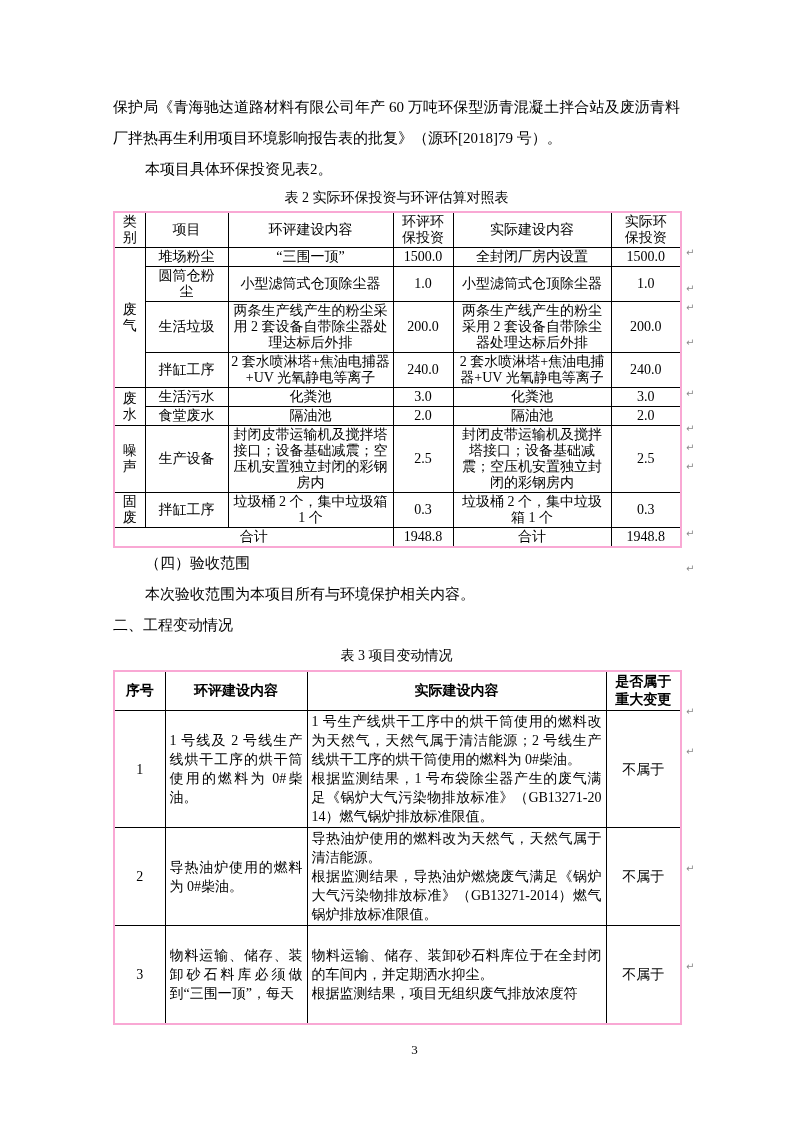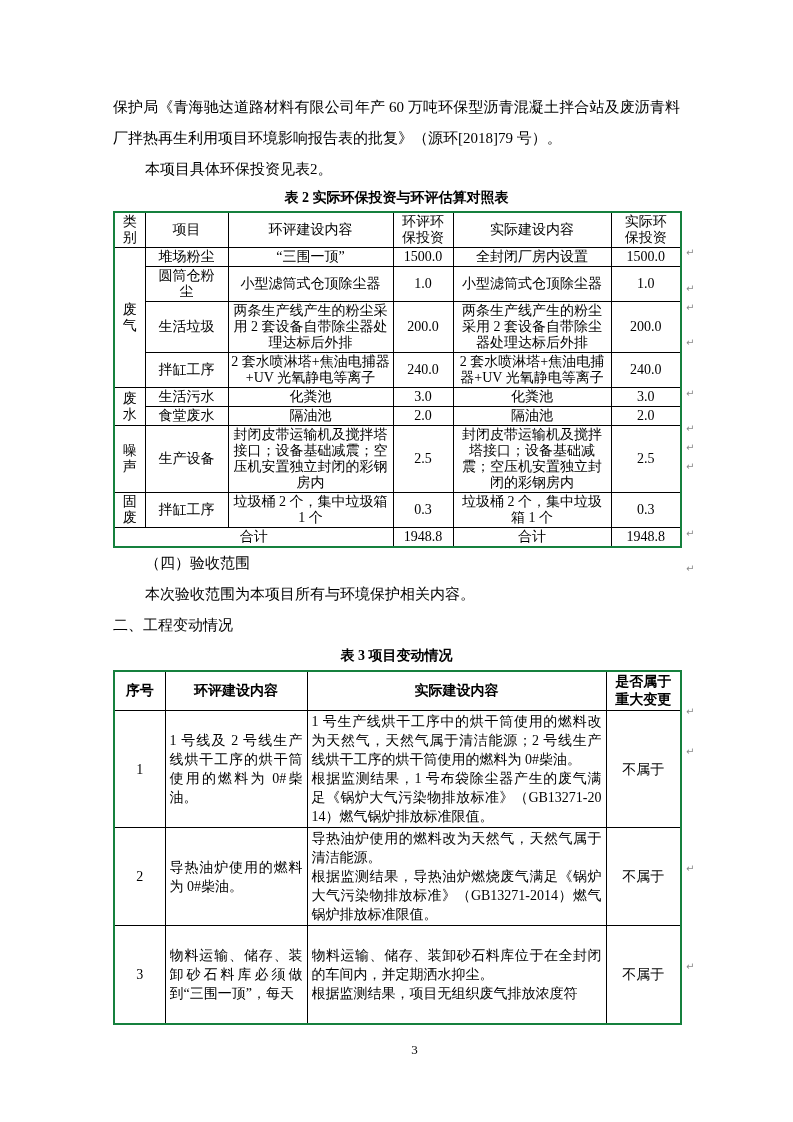--- a/index.html
+++ b/index.html
@@ -11,27 +11,27 @@
     color:#000;
     overflow:hidden;
     padding-left:36px;
   }
   .content { position:absolute; left:113px; top:92px; width:567px; }
 
   p.line { margin:0; font-size:15px; line-height:31px; text-align:justify; word-break:break-all; }
   p.indent { text-indent:32px; }
   .bold { font-weight:normal; }
 
-  .caption { font-size:14px; font-weight:bold; text-align:center; line-height:18px; }
+  .caption { font-size:14px; font-weight:normal; text-align:center; line-height:18px; }
   .caption.c2 { margin:4px 0 4px 0; }
   .caption.c3 { margin:6px 0 5px 0;text-align:center; }
   .mt3 { margin-top:3px; }
 
   table { border-collapse:collapse; table-layout:fixed; width:567px; }
-  table.t2, table.t3 { border:2px solid #15803d; }
+  table.t2, table.t3 { border:2px solid #f9a8d4; }
   td {
     border:1px solid #000;
     font-size:14px; line-height:16px;
     padding:1px 2px;
     text-align:center; vertical-align:middle;
     word-break:break-all;
     white-space:pre-line;
   }
   .t3 td { line-height:19px; padding:1px 4px; }
   .t3 tr.hdr td { font-weight:bold; line-height:18px; }

